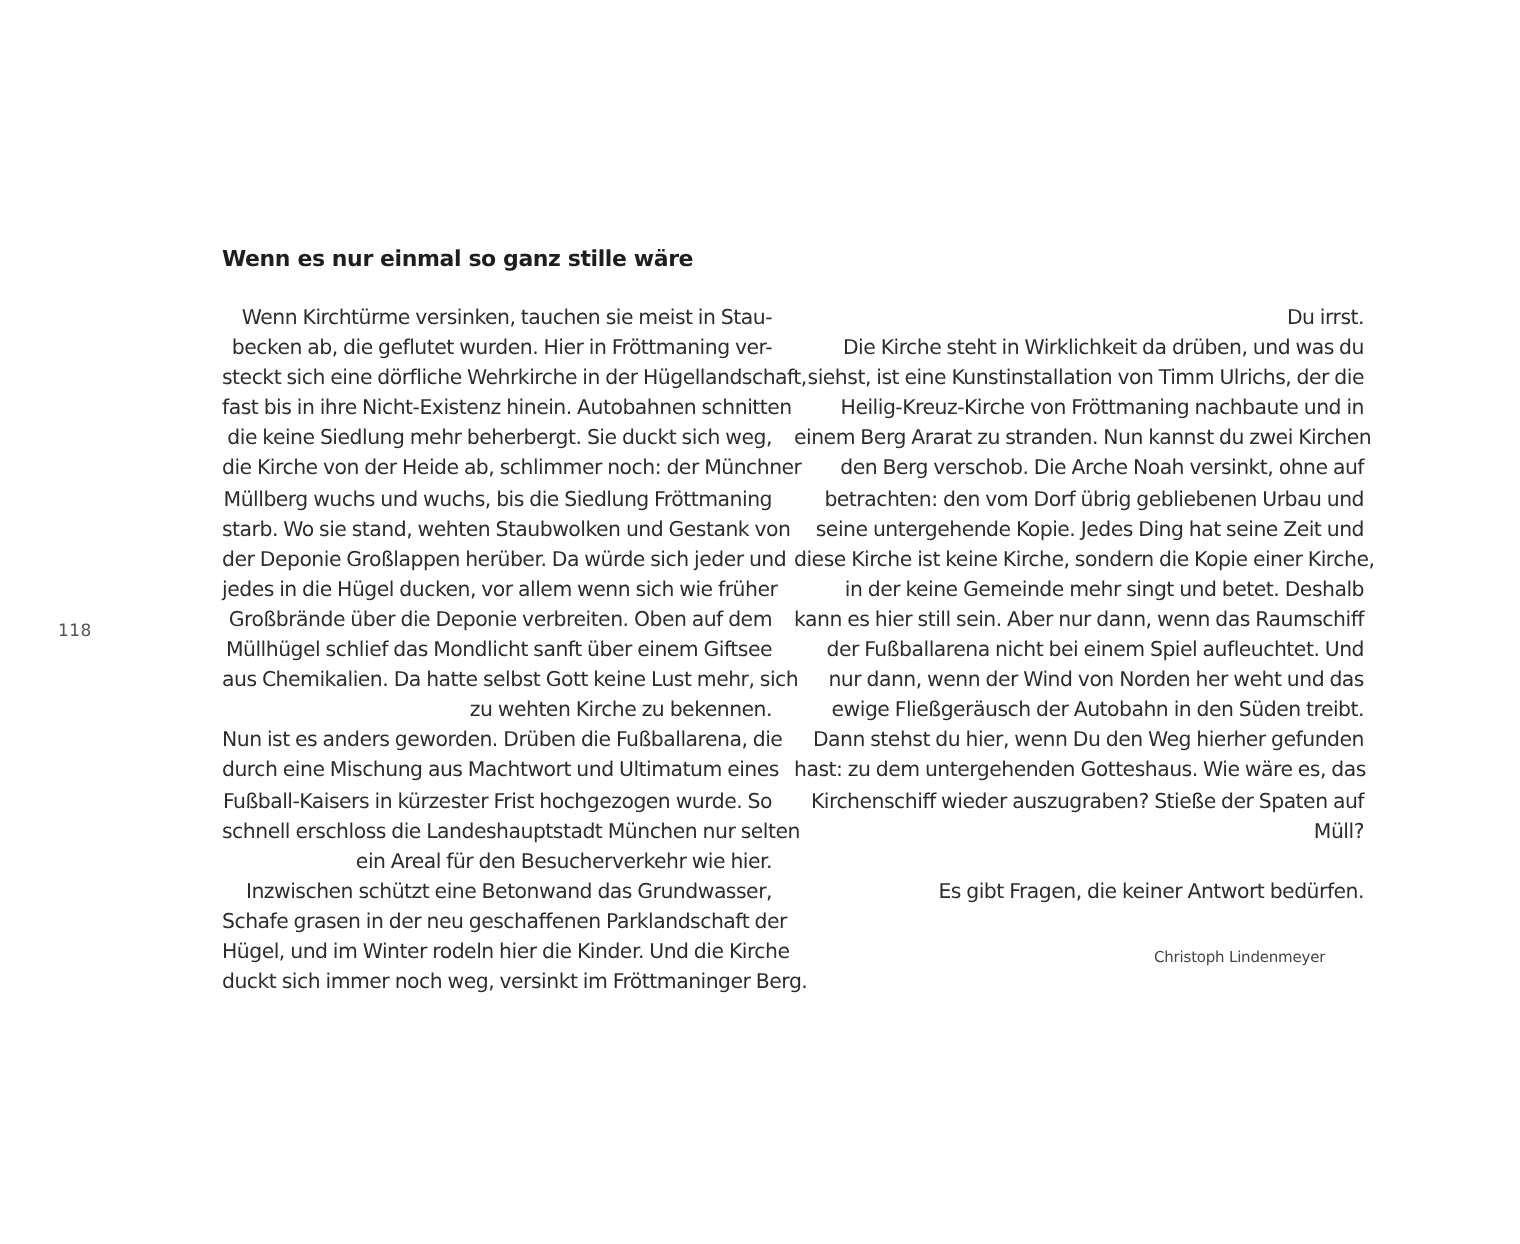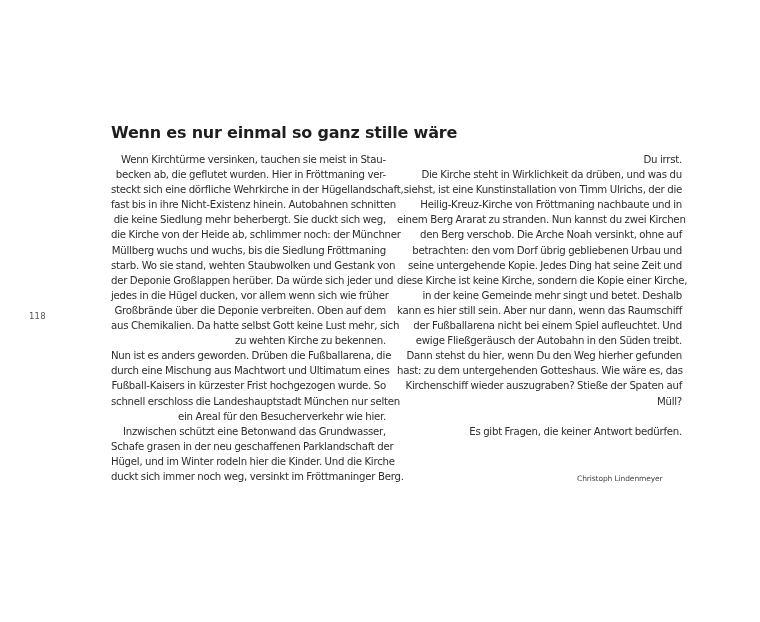--- a/index.html
+++ b/index.html
@@ -1,19 +1,19 @@
 <!DOCTYPE html>
 <html><head>
 <meta charset="utf-8">
 <style>
   html, body { margin:0; padding:0; background:#ffffff; }
   body { width:760px; height:622px; position:relative; overflow:hidden;
          font-family:"DejaVu Sans", "Liberation Sans", sans-serif; color:#2a2a2a; }
   .page-number { position:absolute; left:29px; top:311px; font-size:8.5px; color:#555; letter-spacing:0.2px; }
-  .title { position:absolute; left:111px; top:123px; font-size:16px; font-weight:bold; color:#1e1e1e; letter-spacing:-0.2px; }
+  .title { position:absolute; left:111px; top:123px; font-size:11px; font-weight:bold; color:#1e1e1e; letter-spacing:-0.2px; }
   .col { position:absolute; top:152px; width:275px; font-size:10.2px; line-height:15.1px; color:#2d2d2d; letter-spacing:-0.25px; word-spacing:-0.3px; }
   .col-left { left:111px; }
   .col-right { left:397px; width:285px; }
   .line { display:block; white-space:nowrap;text-align:right; }
   .blank { display:block; height:15.1px; }
   .author { position:absolute; left:577px; top:474px; font-size:7.5px; color:#444; letter-spacing:-0.1px; }
 </style>
 </head>
 <body>
 
@@ -26,20 +26,21 @@
   <span class="line">becken ab, die geflutet wurden. Hier in Fröttmaning ver-</span>
   <span class="line">steckt sich eine dörfliche Wehrkirche in der Hügellandschaft,</span>
   <span class="line">fast bis in ihre Nicht-Existenz hinein. Autobahnen schnitten</span>
   <span class="line">die keine Siedlung mehr beherbergt. Sie duckt sich weg,</span>
   <span class="line">die Kirche von der Heide ab, schlimmer noch: der Münchner</span>
   <span class="line">Müllberg wuchs und wuchs, bis die Siedlung Fröttmaning</span>
   <span class="line">starb. Wo sie stand, wehten Staubwolken und Gestank von</span>
   <span class="line">der Deponie Großlappen herüber. Da würde sich jeder und</span>
   <span class="line">jedes in die Hügel ducken, vor allem wenn sich wie früher</span>
   <span class="line">Großbrände über die Deponie verbreiten. Oben auf dem</span>
+  <span class="line">Müllhügel schlief das Mondlicht sanft über einem Giftsee</span>
   <span class="line">aus Chemikalien. Da hatte selbst Gott keine Lust mehr, sich</span>
   <span class="line">zu wehten Kirche zu bekennen.</span>
   <span class="line">Nun ist es anders geworden. Drüben die Fußballarena, die</span>
   <span class="line">durch eine Mischung aus Machtwort und Ultimatum eines</span>
   <span class="line">Fußball-Kaisers in kürzester Frist hochgezogen wurde. So</span>
   <span class="line">schnell erschloss die Landeshauptstadt München nur selten</span>
   <span class="line">ein Areal für den Besucherverkehr wie hier.</span>
   <span class="line">Inzwischen schützt eine Betonwand das Grundwasser,</span>
   <span class="line">Schafe grasen in der neu geschaffenen Parklandschaft der</span>
   <span class="line">Hügel, und im Winter rodeln hier die Kinder. Und die Kirche</span>
@@ -52,20 +53,21 @@
   <span class="line">siehst, ist eine Kunstinstallation von Timm Ulrichs, der die</span>
   <span class="line">Heilig-Kreuz-Kirche von Fröttmaning nachbaute und in</span>
   <span class="line">einem Berg Ararat zu stranden. Nun kannst du zwei Kirchen</span>
   <span class="line">den Berg verschob. Die Arche Noah versinkt, ohne auf</span>
   <span class="line">betrachten: den vom Dorf übrig gebliebenen Urbau und</span>
   <span class="line">seine untergehende Kopie. Jedes Ding hat seine Zeit und</span>
   <span class="line">diese Kirche ist keine Kirche, sondern die Kopie einer Kirche,</span>
   <span class="line">in der keine Gemeinde mehr singt und betet. Deshalb</span>
   <span class="line">kann es hier still sein. Aber nur dann, wenn das Raumschiff</span>
   <span class="line">der Fußballarena nicht bei einem Spiel aufleuchtet. Und</span>
+  <span class="line">nur dann, wenn der Wind von Norden her weht und das</span>
   <span class="line">ewige Fließgeräusch der Autobahn in den Süden treibt.</span>
   <span class="line">Dann stehst du hier, wenn Du den Weg hierher gefunden</span>
   <span class="line">hast: zu dem untergehenden Gotteshaus. Wie wäre es, das</span>
   <span class="line">Kirchenschiff wieder auszugraben? Stieße der Spaten auf</span>
   <span class="line">Müll?</span>
   <span class="blank"></span>
   <span class="line">Es gibt Fragen, die keiner Antwort bedürfen.</span>
 </div>
 
 <div class="author">Christoph Lindenmeyer</div>

